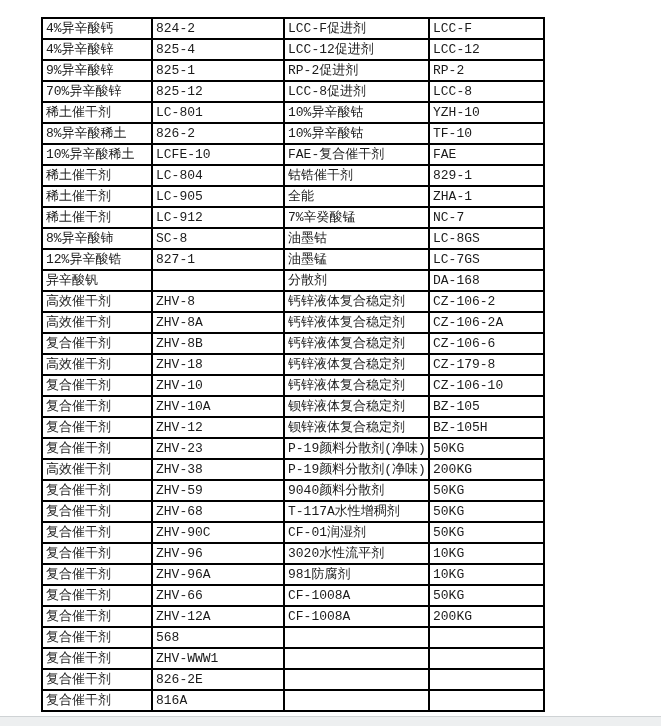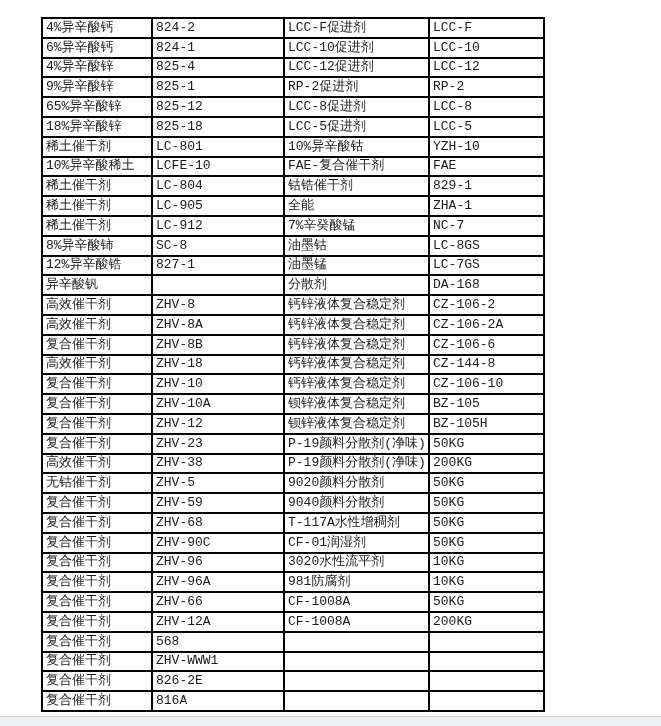--- a/index.html
+++ b/index.html
@@ -60,54 +60,48 @@
       <col style="width:115px">
     </colgroup>
     <tbody>
         <tr>
     <td>4%异辛酸钙</td>
     <td>824-2</td>
     <td>LCC-F促进剂</td>
     <td>LCC-F</td>
   </tr>
         <tr>
-    <td>6%异辛酸钙</td>
-    <td>824-1</td>
-    <td>LCC-10促进剂</td>
-    <td>LCC-10</td>
-  </tr>
-        <tr>
     <td>4%异辛酸锌</td>
     <td>825-4</td>
     <td>LCC-12促进剂</td>
     <td>LCC-12</td>
   </tr>
         <tr>
     <td>9%异辛酸锌</td>
     <td>825-1</td>
     <td>RP-2促进剂</td>
     <td>RP-2</td>
   </tr>
         <tr>
-    <td>65%异辛酸锌</td>
+    <td>70%异辛酸锌</td>
     <td>825-12</td>
     <td>LCC-8促进剂</td>
     <td>LCC-8</td>
   </tr>
         <tr>
-    <td>18%异辛酸锌</td>
-    <td>825-18</td>
-    <td>LCC-5促进剂</td>
-    <td>LCC-5</td>
-  </tr>
-        <tr>
     <td>稀土催干剂</td>
     <td>LC-801</td>
     <td>10%异辛酸钴</td>
     <td>YZH-10</td>
+  </tr>
+        <tr>
+    <td>8%异辛酸稀土</td>
+    <td>826-2</td>
+    <td>10%异辛酸钴</td>
+    <td>TF-10</td>
   </tr>
         <tr>
     <td>10%异辛酸稀土</td>
     <td>LCFE-10</td>
     <td>FAE-复合催干剂</td>
     <td>FAE</td>
   </tr>
         <tr>
     <td>稀土催干剂</td>
     <td>LC-804</td>
@@ -159,21 +153,21 @@
         <tr>
     <td>复合催干剂</td>
     <td>ZHV-8B</td>
     <td>钙锌液体复合稳定剂</td>
     <td>CZ-106-6</td>
   </tr>
         <tr>
     <td>高效催干剂</td>
     <td>ZHV-18</td>
     <td>钙锌液体复合稳定剂</td>
-    <td>CZ-144-8</td>
+    <td>CZ-179-8</td>
   </tr>
         <tr>
     <td>复合催干剂</td>
     <td>ZHV-10</td>
     <td>钙锌液体复合稳定剂</td>
     <td>CZ-106-10</td>
   </tr>
         <tr>
     <td>复合催干剂</td>
     <td>ZHV-10A</td>
@@ -190,26 +184,20 @@
     <td>复合催干剂</td>
     <td>ZHV-23</td>
     <td>P-19颜料分散剂(净味)</td>
     <td>50KG</td>
   </tr>
         <tr>
     <td>高效催干剂</td>
     <td>ZHV-38</td>
     <td>P-19颜料分散剂(净味)</td>
     <td>200KG</td>
-  </tr>
-        <tr>
-    <td>无钴催干剂</td>
-    <td>ZHV-5</td>
-    <td>9020颜料分散剂</td>
-    <td>50KG</td>
   </tr>
         <tr>
     <td>复合催干剂</td>
     <td>ZHV-59</td>
     <td>9040颜料分散剂</td>
     <td>50KG</td>
   </tr>
         <tr>
     <td>复合催干剂</td>
     <td>ZHV-68</td>

